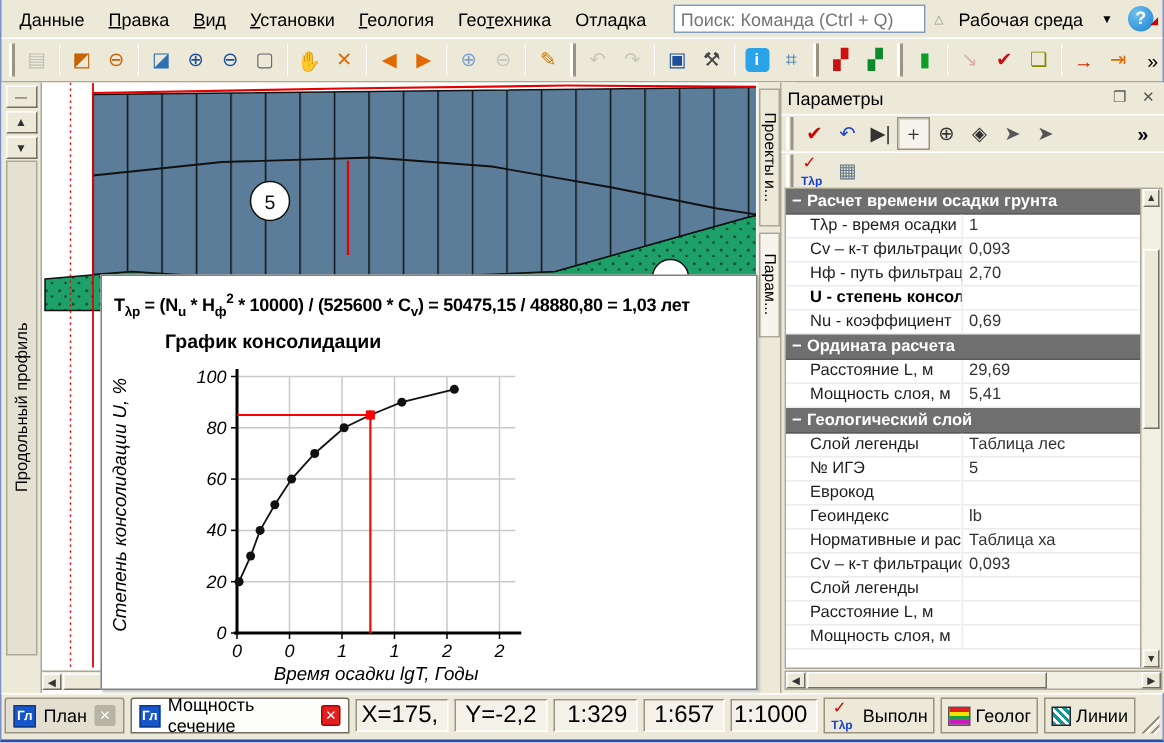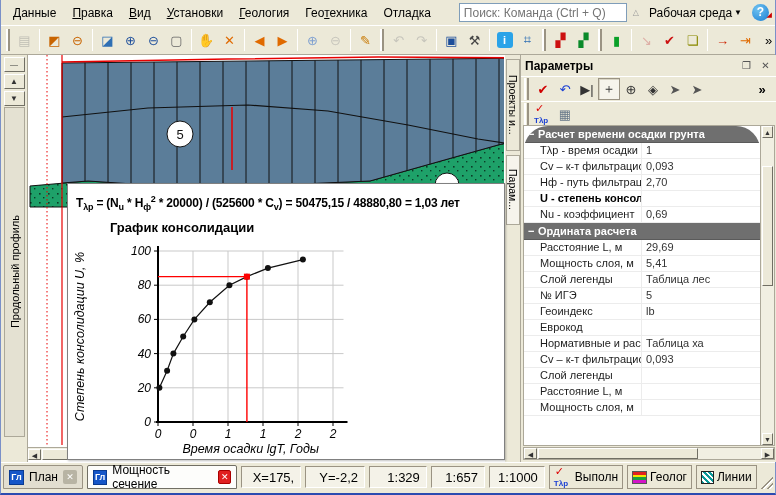--- a/index.html
+++ b/index.html
@@ -7,21 +7,21 @@
   body { font-family:"Liberation Sans","DejaVu Sans",sans-serif; font-size:12px; color:#000; }
   #app { position:relative; width:776px; height:495px; background:#ece9d8; border-right:1px solid #7a90c8; border-left:1px solid #7a90c8; border-bottom:2px solid #2b4bb0; }
 
   
   .menubar { position:absolute; left:0; top:0; width:100%; height:26px; display:flex; align-items:center; padding-left:4px; border-bottom:1px solid #ffffff; }
   .menu-item { padding:3px 8px; cursor:default; }
   .menu-item u { text-decoration:underline; }
   .menubar-right { margin-left:auto; display:flex; align-items:center; gap:6px; padding-right:6px; }
   .search-input { width:168px; height:19px; border:1px solid #7f9db9; background:#fff; color:#8a8a8a; font-size:12px; padding:0 4px; font-family:"Liberation Sans",sans-serif; }
   .tri-icon { color:#9a9a9a; font-size:8px; }
-  .workspace { display:flex; align-items:center; gap:2px; padding:2px 4px; }
+  .workspace { display:flex; align-items:center; gap:12px; padding:2px 4px; }
   .dd-arrow { font-size:8px; color:#000; }
   .help-btn { width:17px; height:17px; border-radius:50%; background:radial-gradient(circle at 35% 30%, #6fc2f0, #1a7fd4); color:#fff; font-weight:bold; text-align:center; line-height:17px; font-size:12px; position:relative; }
   .help-btn::after { content:"◢"; position:absolute; right:-3px; bottom:-2px; font-size:7px; color:#c00; }
 
   
   .toolbar { position:absolute; left:0; top:26px; width:100%; height:29px; display:flex; align-items:center; padding:0 2px; border-bottom:1px solid #aca899; overflow:hidden; }
   .tb-handle { width:5px; height:22px; border-left:2px solid #fff; border-right:2px solid #9a9383; margin:0 3px; }
   .tb-sep { width:1px; height:22px; background:#aca899; border-right:1px solid #fff; margin:0 3px; }
   .tb-btn { width:23px; height:23px; display:flex; align-items:center; justify-content:center; font-size:13px; border:1px solid transparent; cursor:default; flex:0 0 auto; }
   .tb-btn.disabled { opacity:.45; }
@@ -50,55 +50,55 @@
   .formula sup { font-size:9px; }
   .chart-title { font-weight:bold; font-size:13px; padding:8px 0 0 42px; }
   #chart-svg { position:absolute; left:0; top:52px; }
 
   
   .side-tabs { position:absolute; left:503px; top:0; width:16px; height:100%; background:#ece9d8; border-left:1px solid #fff; }
   .side-vtab { position:absolute; left:1px; width:14px; background:#ece9d8; border:1px solid #aca899; display:flex; align-items:center; justify-content:center; }
   .side-vtab span { writing-mode:vertical-rl; font-size:10.5px; white-space:nowrap; color:#000; }
   .params-panel { position:absolute; left:519px; top:0; width:257px; height:100%; background:#ece9d8; border-left:1px solid #aca899; }
   .panel-header { height:21px; display:flex; align-items:center; padding:0 4px; }
-  .panel-title { font-weight:bold; font-size:12px; }
+  .panel-title { font-weight:normal; font-size:12px; }
   .panel-hdr-btns { margin-left:auto; display:flex; gap:4px; }
   .panel-hdr-btn { width:15px; height:14px; font-size:10px; line-height:13px; text-align:center; color:#555; }
   .panel-tb { height:25px; display:flex; align-items:center; border-top:1px solid #fff; }
   .panel-tb .tb-btn { width:22px; height:22px; }
   .panel-tb .pressed { border:1px solid #9a9383; background:#f6f4ec; box-shadow:inset 1px 1px 0 #d8d4c4; }
   .panel-tb .more { margin-left:auto; margin-right:4px; font-weight:bold; }
   .tlp-icon { position:relative; width:18px; height:18px; }
   .tlp-icon .chk { position:absolute; left:1px; top:-3px; color:#d00; font-weight:bold; font-size:11px; }
   .tlp-icon .txt { position:absolute; left:0px; bottom:-2px; color:#1a3fd4; font-size:8px; font-weight:bold; }
 
   
   .grid-wrap { position:absolute; left:2px; top:70px; right:2px; bottom:16px; background:#fff; border:1px solid #aca899; }
-  .grid-rows { position:absolute; left:0; top:0; right:14px; bottom:0; overflow:hidden;border-radius:24px; }
+  .grid-rows { position:absolute; left:0; top:0; right:14px; bottom:0; overflow:hidden; }
   .g-row { display:flex; height:16px; line-height:15px; font-size:11px; border-bottom:1px solid #ececec; }
   .g-row .lbl { width:118px; padding-left:16px; color:#1d1d1d; overflow:hidden; white-space:nowrap; border-right:1px solid #ececec; }
   .g-row .val { flex:1; padding-left:4px; color:#333; overflow:hidden; white-space:nowrap; }
   .g-row.bold .lbl, .g-row.bold .val { font-weight:bold; color:#000; }
   .g-group { height:17px; line-height:16px; background:#6f6f6f; color:#fff; font-weight:bold; font-size:11px; padding-left:4px; border-bottom:1px solid #5a5a5a; white-space:nowrap; overflow:hidden; }
   .g-group .minus { display:inline-block; width:10px; color:#fff; font-weight:bold; }
   .grid-vscroll { position:absolute; right:0; top:0; width:14px; bottom:0; background:#f1efe2; border-left:1px solid #aca899; }
   .grid-vscroll .thumb { position:absolute; left:1px; top:40px; width:11px; height:120px; background:#ece9d8; border:1px solid #fff; border-right-color:#716f64; border-bottom-color:#716f64; }
   .vs-arrow { position:absolute; left:1px; width:11px; height:12px; background:#ece9d8; border:1px solid #fff; border-right-color:#716f64; border-bottom-color:#716f64; font-size:7px; line-height:11px; text-align:center; color:#333; }
   .grid-hscroll { position:absolute; left:2px; right:2px; bottom:2px; height:13px; background:#f1efe2; border:1px solid #aca899; }
   .grid-hscroll .thumb { position:absolute; left:14px; top:0px; width:160px; height:11px; background:#ece9d8; border:1px solid #fff; border-right-color:#716f64; border-bottom-color:#716f64; }
 
   
   .statusbar { position:absolute; left:0; top:462px; width:100%; height:31px; border-top:1px solid #fff; display:flex; align-items:center; padding:2px 2px 4px 2px; gap:4px; }
   .st-tab { height:24px; display:flex; align-items:center; gap:5px; padding:0 5px; background:#e2ded0; border:1px solid #9a9383; border-radius:2px 2px 0 0; }
   .st-tab.active { background:#fdfdfb; border-color:#716f64; }
   .gl-badge { width:15px; height:15px; background:#1656c8; color:#fff; font-size:9px; font-weight:bold; display:flex; align-items:center; justify-content:center; border:1px solid #0a3a90; }
   .tab-close { width:14px; height:14px; font-size:9px; font-weight:bold; display:flex; align-items:center; justify-content:center; border-radius:2px; }
   .tab-close.gray { background:#b8b4a4; color:#fdfdfb; }
   .tab-close.red { background:#e02020; color:#fff; border:1px solid #a00; }
-  .st-cell { height:22px; background:#f4f2e8; border:1px solid; border-color:#9a9383 #fff #fff #9a9383; display:flex; align-items:center; justify-content:flex-end; padding:0 6px; font-size:13px; }
+  .st-cell { height:22px; background:#f4f2e8; border:1px solid; border-color:#9a9383 #fff #fff #9a9383; display:flex; align-items:center; justify-content:flex-end; padding:0 6px; font-size:16px; }
   .st-btn { height:24px; display:flex; align-items:center; gap:3px; padding:0 4px; background:#ece9d8; border:1px solid #9a9383; font-size:12px; }
   .geo-icon { width:15px; height:13px; background:linear-gradient(#e02020 0 25%, #f2e400 25% 50%, #18a040 50% 75%, #d414c8 75% 100%); border:1px solid #555; }
   .hatch-icon { width:13px; height:13px; border:1px solid #222; background:repeating-linear-gradient(45deg, #0a9a9a 0 2px, #fff 2px 4px); }
   .grip { margin-left:auto; width:13px; height:13px; align-self:flex-end; background:linear-gradient(135deg, transparent 0 50%, #9a9383 50% 58%, #fff 58% 66%, transparent 66% 74%, #9a9383 74% 82%, #fff 82% 90%, transparent 90%); }
 </style>
 </head>
 <body>
 
 <div id="app">
 
@@ -213,21 +213,21 @@
         <text x="152" y="84" text-anchor="middle" font-size="13" fill="#111">5</text>
         <circle cx="419" cy="130" r="12" fill="#fff" stroke="#111" stroke-width="1"></circle>
       </svg>
       <div class="canv-hscroll">
         <div class="scroll-arrow" style="left:0;">◀</div>
         <div class="thumb"></div>
       </div>
     </div>
 
     <div class="popup">
-      <div class="formula" id="formula"><span>T</span><sub>λp</sub><span> = (N</span><sub>u</sub><span> * H</span><sub>ф</sub><sup>2</sup><span> * 20000) / (525600 * C</span><sub>v</sub><span>) = 50475,15 / 48880,80 = 1,03 лет</span></div>
+      <div class="formula" id="formula"><span>T</span><sub>λp</sub><span> = (N</span><sub>u</sub><span> * H</span><sub>ф</sub><sup>2</sup><span> * 10000) / (525600 * C</span><sub>v</sub><span>) = 50475,15 / 48880,80 = 1,03 лет</span></div>
       <div class="chart-title">График консолидации</div>
       <svg id="chart-svg" width="438" height="224">
           <line x1="90" y1="151.8" x2="275.5" y2="151.8" stroke="#c9c9c9" stroke-width="1"></line>
           <line x1="90" y1="117.6" x2="275.5" y2="117.6" stroke="#c9c9c9" stroke-width="1"></line>
           <line x1="90" y1="83.4" x2="275.5" y2="83.4" stroke="#c9c9c9" stroke-width="1"></line>
           <line x1="90" y1="49.19999999999999" x2="275.5" y2="49.19999999999999" stroke="#c9c9c9" stroke-width="1"></line>
           <line x1="90" y1="15" x2="275.5" y2="15" stroke="#c9c9c9" stroke-width="1"></line>
           <line x1="125" y1="15" x2="125" y2="186" stroke="#c9c9c9" stroke-width="1"></line>
           <line x1="160" y1="15" x2="160" y2="186" stroke="#c9c9c9" stroke-width="1"></line>
           <line x1="195" y1="15" x2="195" y2="186" stroke="#c9c9c9" stroke-width="1"></line>
@@ -340,35 +340,36 @@
             </div>
             <div class="g-group"><span class="minus">−</span>Ордината расчета</div>
             <div class="g-row">
               <div class="lbl">Расстояние L, м</div>
               <div class="val">29,69</div>
             </div>
             <div class="g-row">
               <div class="lbl">Мощность слоя, м</div>
               <div class="val">5,41</div>
             </div>
+            <div class="g-group"><span class="minus">−</span>Геологический слой</div>
             <div class="g-row">
               <div class="lbl">Слой легенды</div>
               <div class="val">Таблица лес</div>
             </div>
             <div class="g-row">
               <div class="lbl">№ ИГЭ</div>
               <div class="val">5</div>
             </div>
             <div class="g-row">
+              <div class="lbl">Еврокод</div>
+              <div class="val"></div>
+            </div>
+            <div class="g-row">
               <div class="lbl">Геоиндекс</div>
               <div class="val">lb</div>
-            </div>
-            <div class="g-row">
-              <div class="lbl">Еврокод</div>
-              <div class="val"></div>
             </div>
             <div class="g-row">
               <div class="lbl">Нормативные и расче...</div>
               <div class="val">Таблица ха</div>
             </div>
             <div class="g-row">
               <div class="lbl">Cv – к-т фильтрацио...</div>
               <div class="val">0,093</div>
             </div>
             <div class="g-row">

